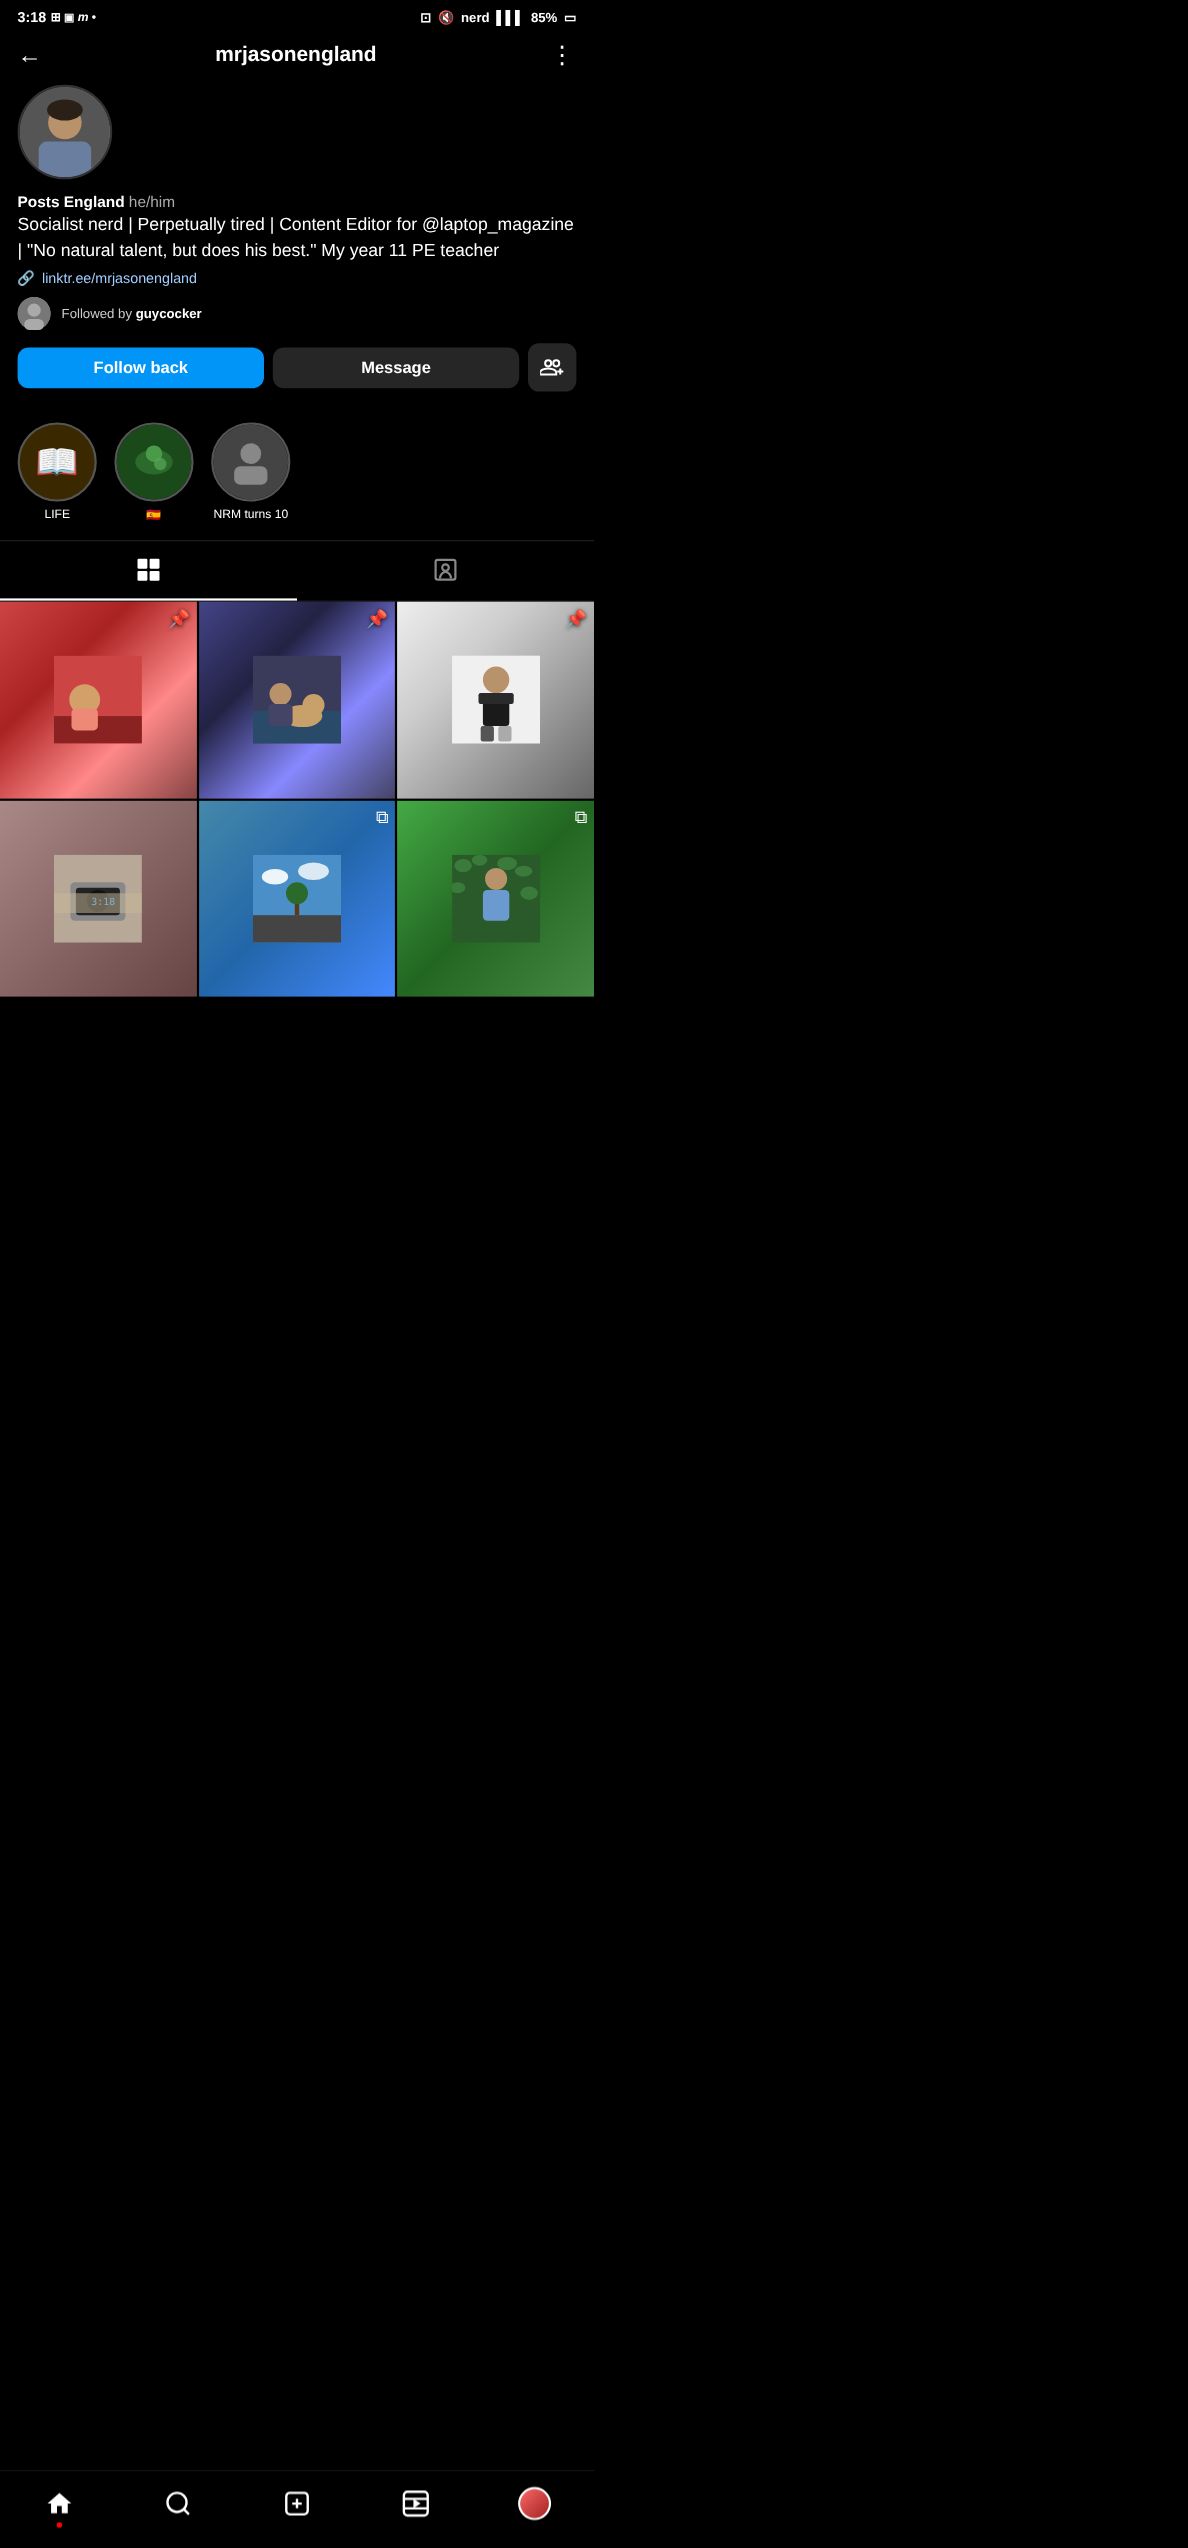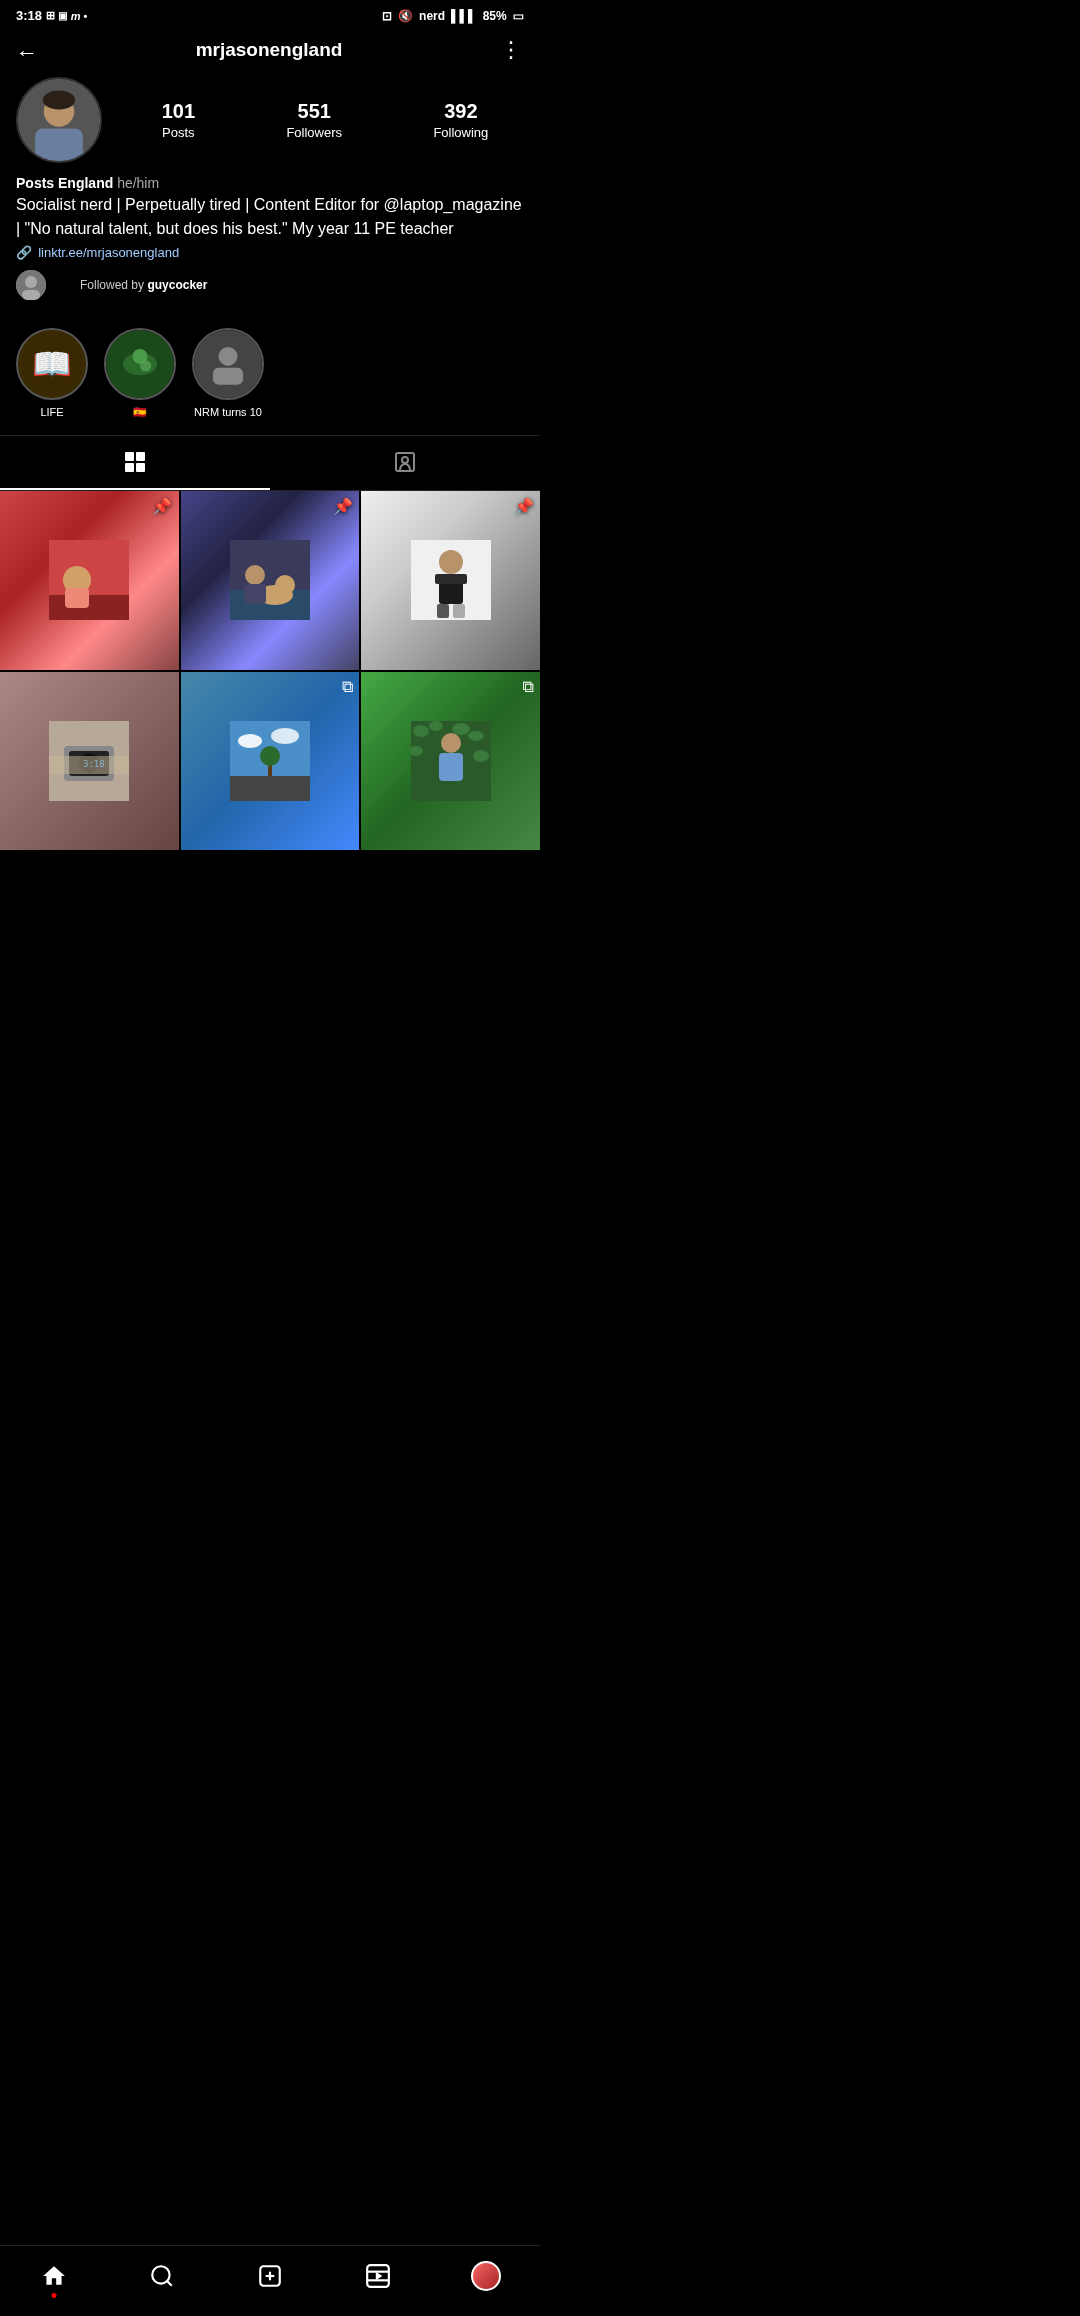--- a/index.html
+++ b/index.html
@@ -130,21 +130,20 @@
     .followed-avatar {
       width: 30px;
       height: 30px;
       border-radius: 50%;
       background: linear-gradient(135deg, #888, #bbb);
       flex-shrink: 0;
     }
     .followed-text {
       font-size: 12px;
       color: #ccc;
-      margin-left: 24px;
     }
     .followed-text strong {
       color: #fff;
       font-weight: 700;
     }
 
     
     .action-buttons {
       display: flex;
       gap: 8px;
@@ -374,34 +373,20 @@
 
             <rect x="18" y="52" width="50" height="34" rx="8" fill="#6a7fa0"></rect>
 
             <circle cx="43" cy="34" r="16" fill="#b8926a"></circle>
 
             <ellipse cx="43" cy="22" rx="17" ry="10" fill="#2a2018"></ellipse>
           </svg>
         </div>
       </div>
 
-      <div class="stats">
-        <div class="stat-item">
-          <span class="stat-number">101</span>
-          <span class="stat-label">Posts</span>
-        </div>
-        <div class="stat-item">
-          <span class="stat-number">551</span>
-          <span class="stat-label">Followers</span>
-        </div>
-        <div class="stat-item">
-          <span class="stat-number">392</span>
-          <span class="stat-label">Following</span>
-        </div>
-      </div>
     </div>
 
     <div class="bio-section">
       <div class="bio-name">
         <span>Posts England</span>
         <span class="pronouns"> <span>he/him</span></span>
       </div>
       <div class="bio-text">Socialist nerd | Perpetually tired | Content Editor for @laptop_magazine | "No natural talent, but does his best." My year 11 PE teacher</div>
       <div class="bio-link">
         <span>🔗</span>
@@ -415,20 +400,33 @@
           <circle cx="15" cy="15" r="15" fill="#777"></circle>
           <circle cx="15" cy="12" r="6" fill="#aaa"></circle>
           <rect x="6" y="20" width="18" height="10" rx="5" fill="#aaa"></rect>
         </svg>
       </div>
       <div class="followed-text">
         <span>Followed by </span><strong>guycocker</strong>
       </div>
     </div>
 
+    <div class="action-buttons">
+      <button class="btn-follow">Follow back</button>
+      <button class="btn-message">Message</button>
+      <button class="btn-add-friend">
+        <svg width="22" height="22" viewBox="0 0 24 24" fill="none" stroke="white" stroke-width="2">
+          <path d="M16 11c1.66 0 2.99-1.34 2.99-3S17.66 5 16 5c-1.66 0-3 1.34-3 3s1.34 3 3 3z"></path>
+          <path d="M8 11c1.66 0 2.99-1.34 2.99-3S9.66 5 8 5C6.34 5 5 6.34 5 8s1.34 3 3 3z"></path>
+          <path d="M8 13c-2.67 0-8 1.34-8 4v2h16v-2c0-2.66-5.33-4-8-4z"></path>
+          <line x1="20" y1="13" x2="20" y2="19"></line>
+          <line x1="17" y1="16" x2="23" y2="16"></line>
+        </svg>
+      </button>
+    </div>
   </div>
 
   <div class="highlights">
 
     <div class="highlight-item">
       <div class="highlight-circle" style="background: #3a2800; border-color: #555;">
         <span class="highlight-book">📖</span>
       </div>
       <span class="highlight-label">LIFE</span>
     </div>

